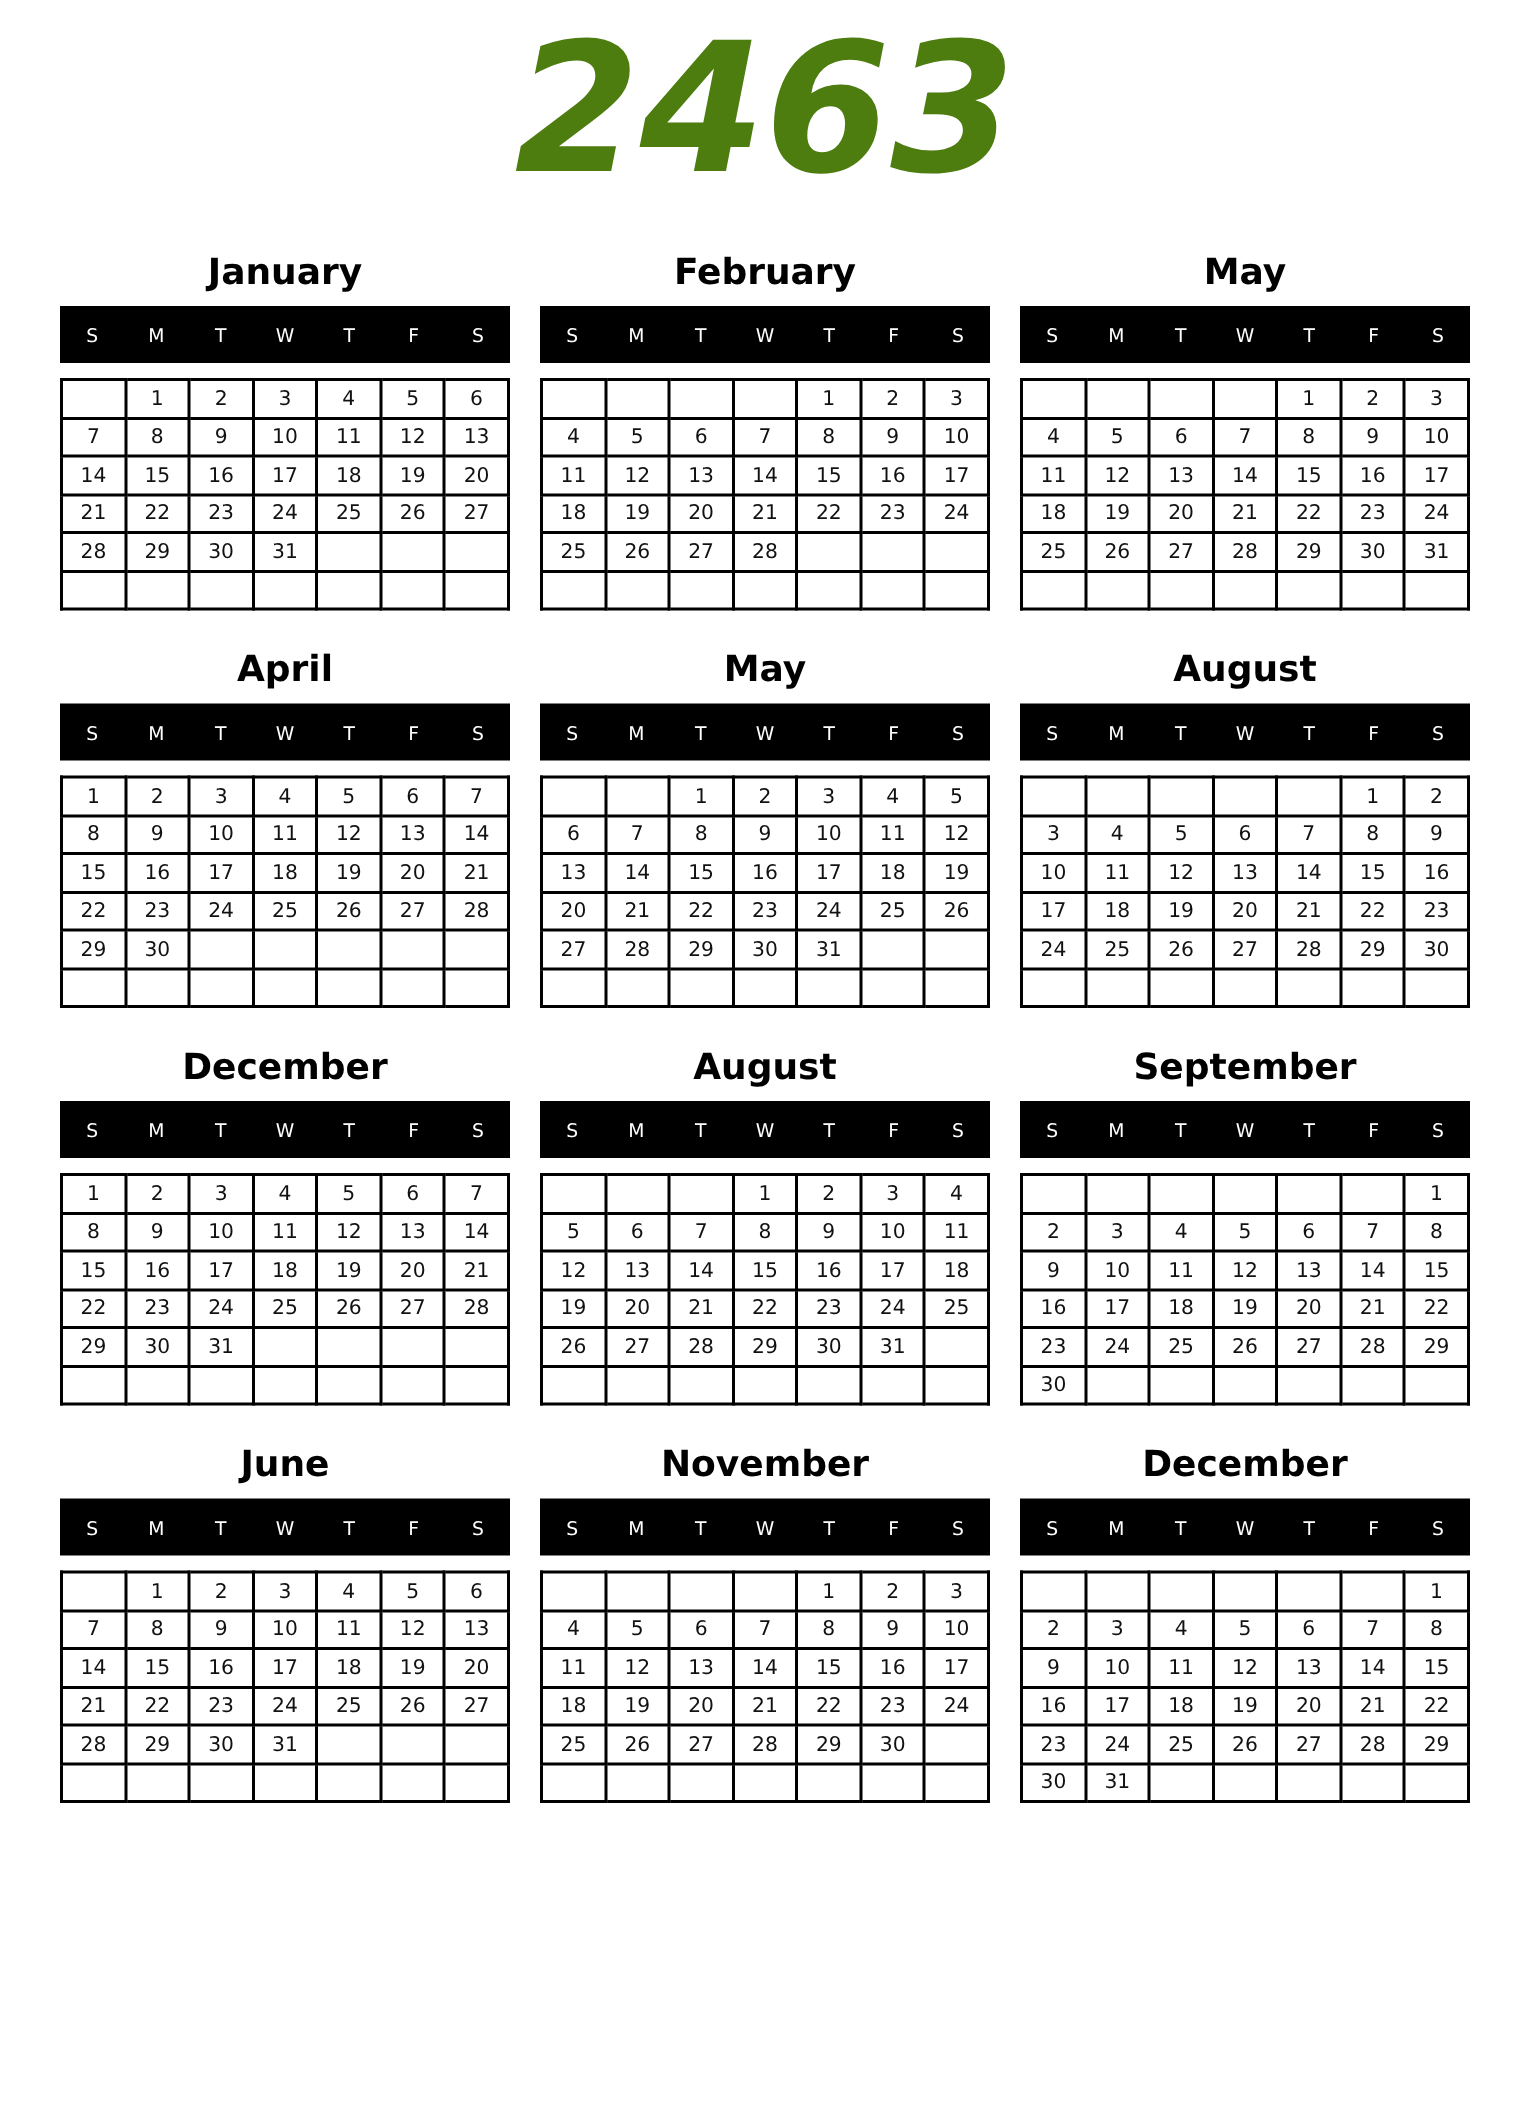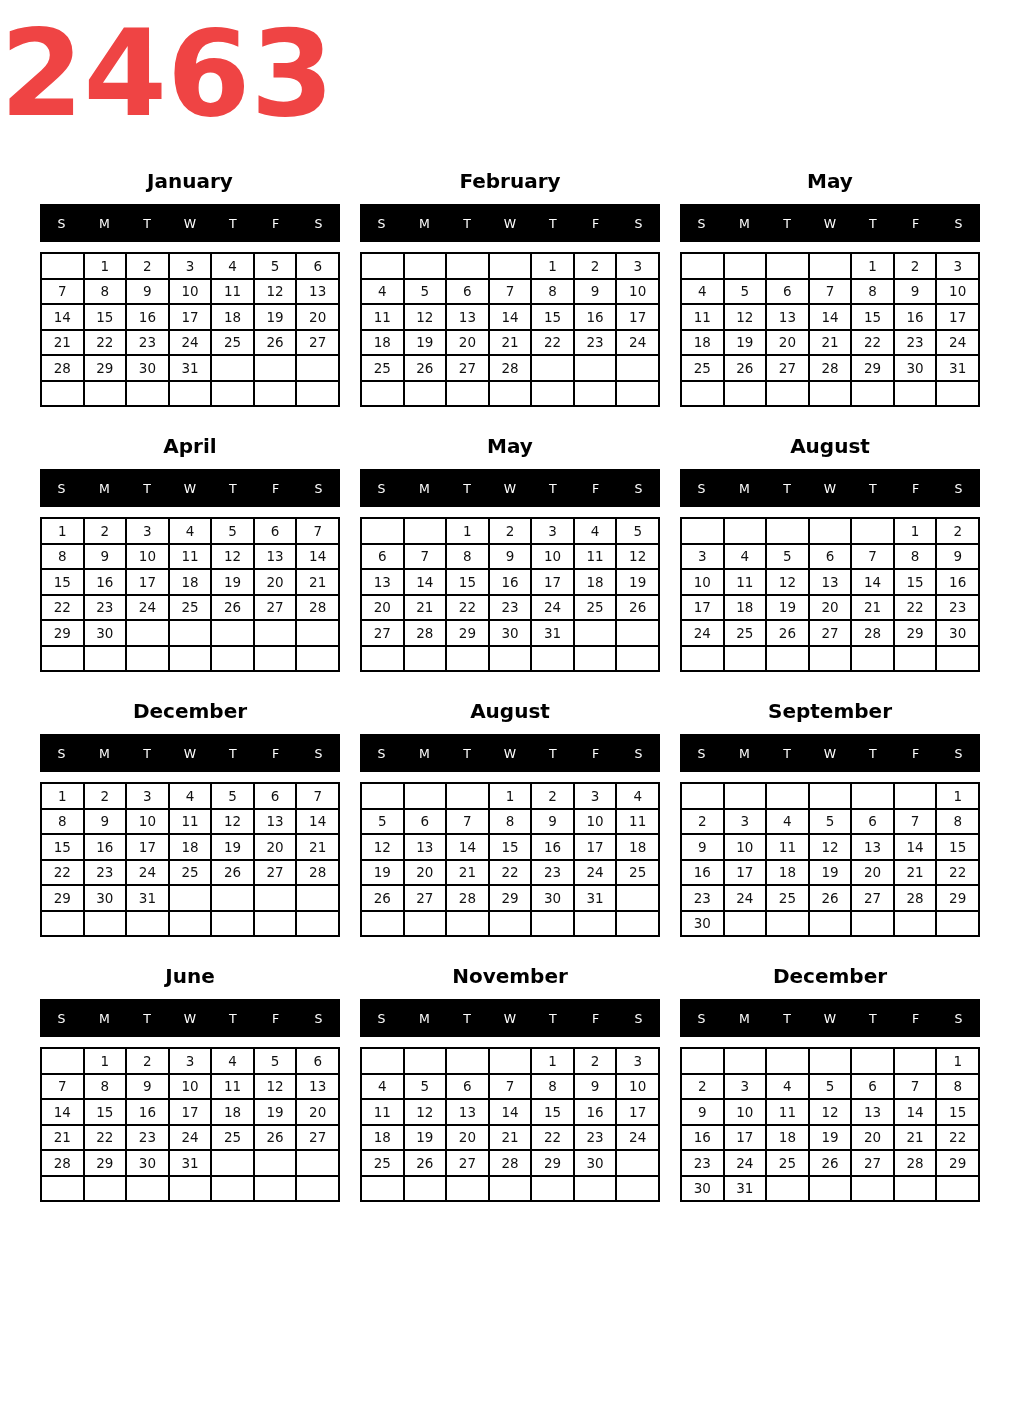--- a/index.html
+++ b/index.html
@@ -12,44 +12,45 @@
     position: relative;
     width: 1020px;
     height: 1412px;
     background: #ffffff;
     overflow: hidden;
   }
   .year-title {
     margin: 0;
     padding-top: 14px;
     height: 124px;
-    text-align: left;
+    text-align: center;
     font-size: 120px;
     line-height: 1.0;
     font-weight: bold;
-    color: #ef4444;
+    color: #4d7c0f;
     letter-spacing: 0px;
+    font-style: italic;
   }
   .months-grid {
     display: grid;
     grid-template-columns: repeat(3, 300px);
     column-gap: 20px;
     row-gap: 16px;
     margin: 20px 40px 0 40px;
   }
   .month {
     width: 300px;
   }
   .month-name {
     margin: 0;
     height: 46px;
     display: flex;
     align-items: center;
     justify-content: center;
-    font-size: 20px;
+    font-size: 24px;
     font-weight: bold;
     color: #000000;
   }
   .weekday-header {
     height: 38px;
     background: #000000;
     display: grid;
     grid-template-columns: repeat(7, 1fr);
     align-items: center;
   }

